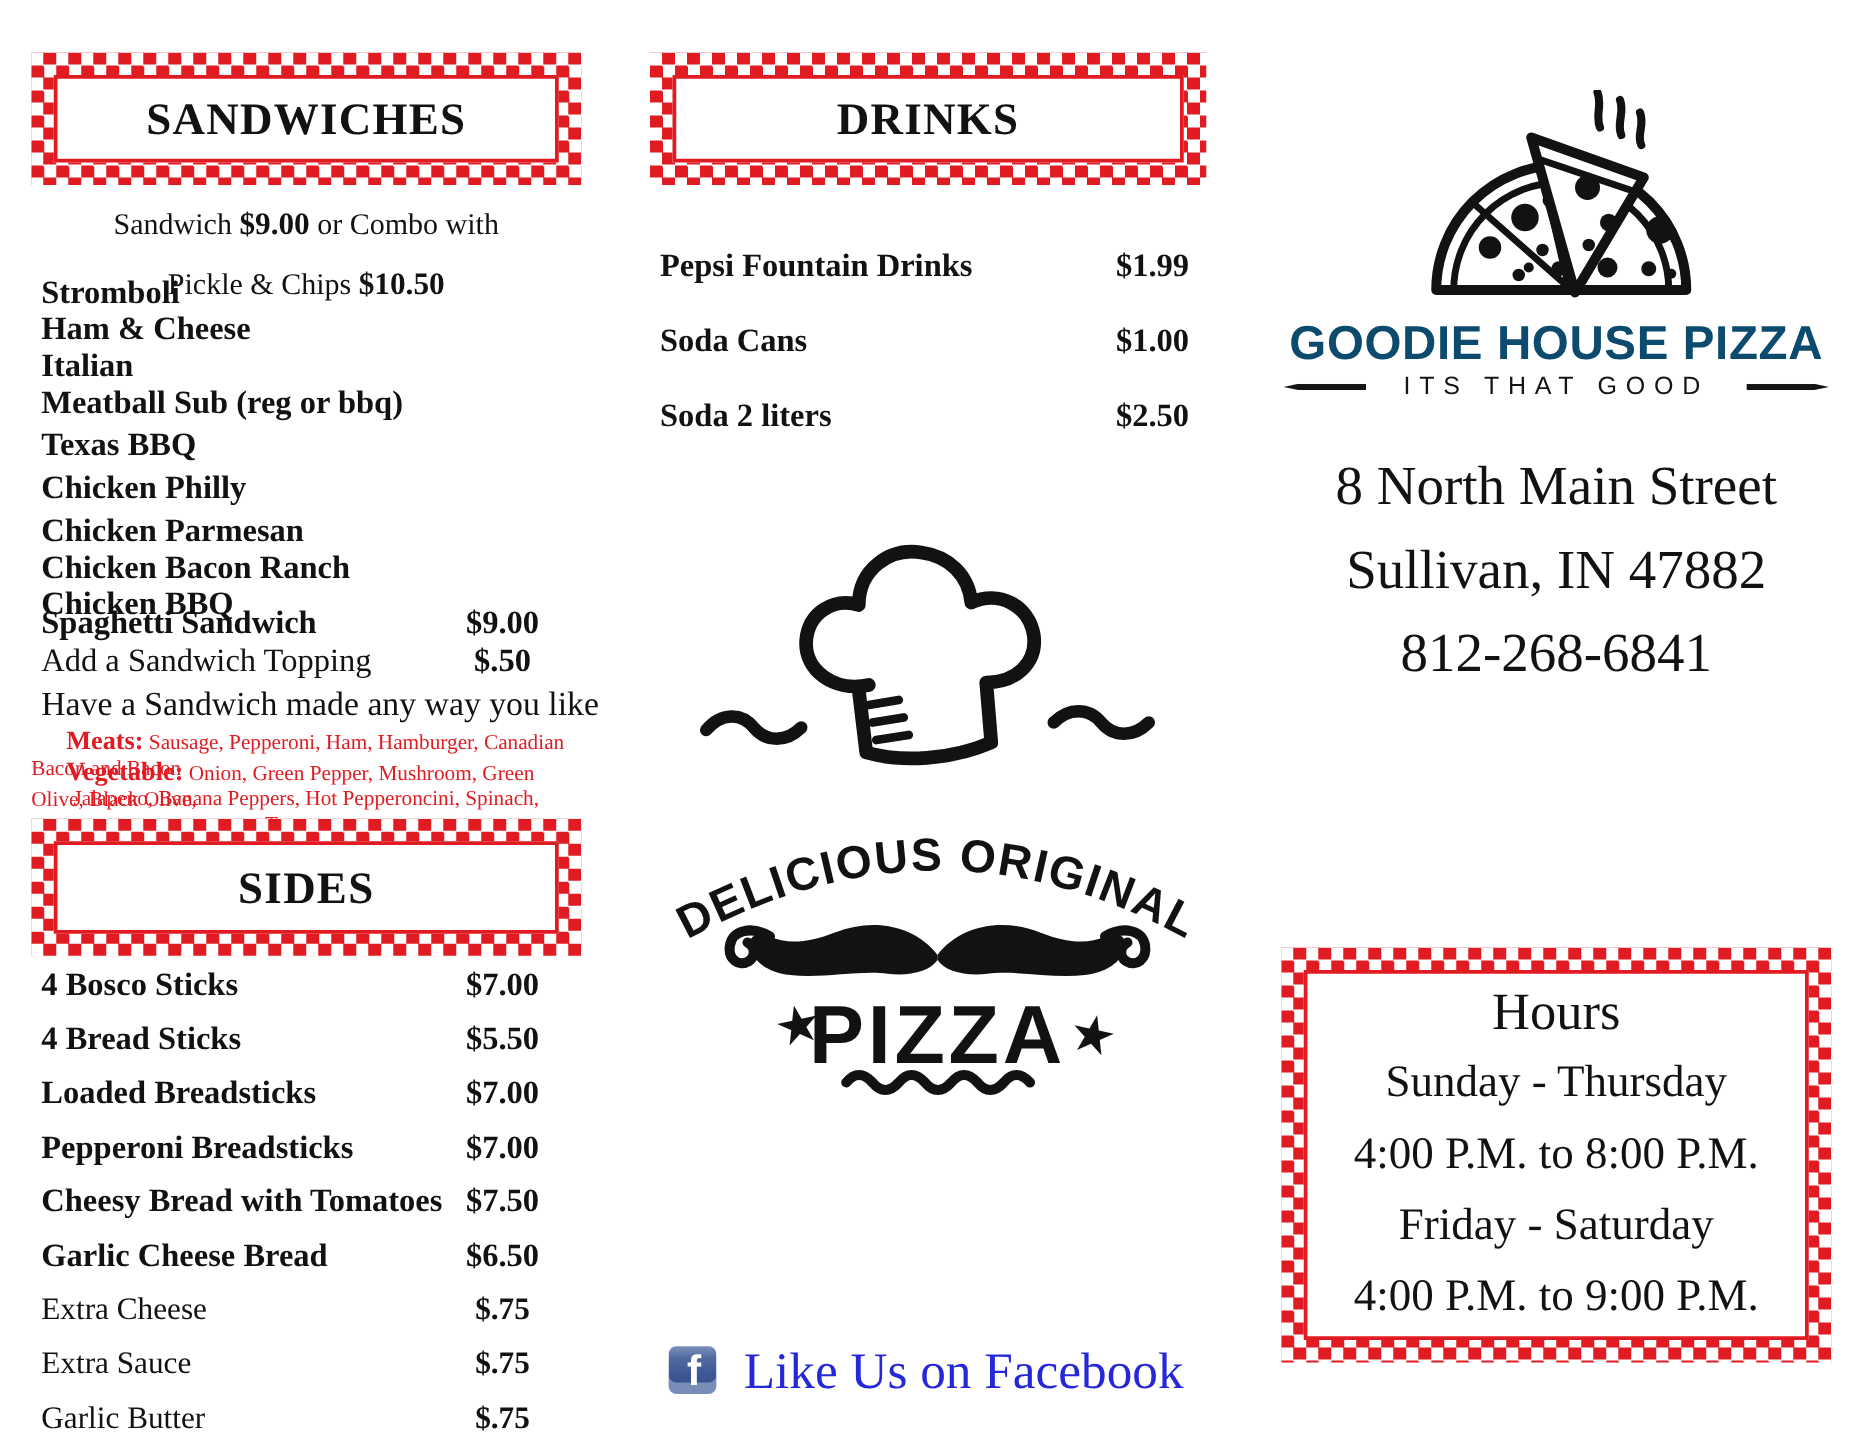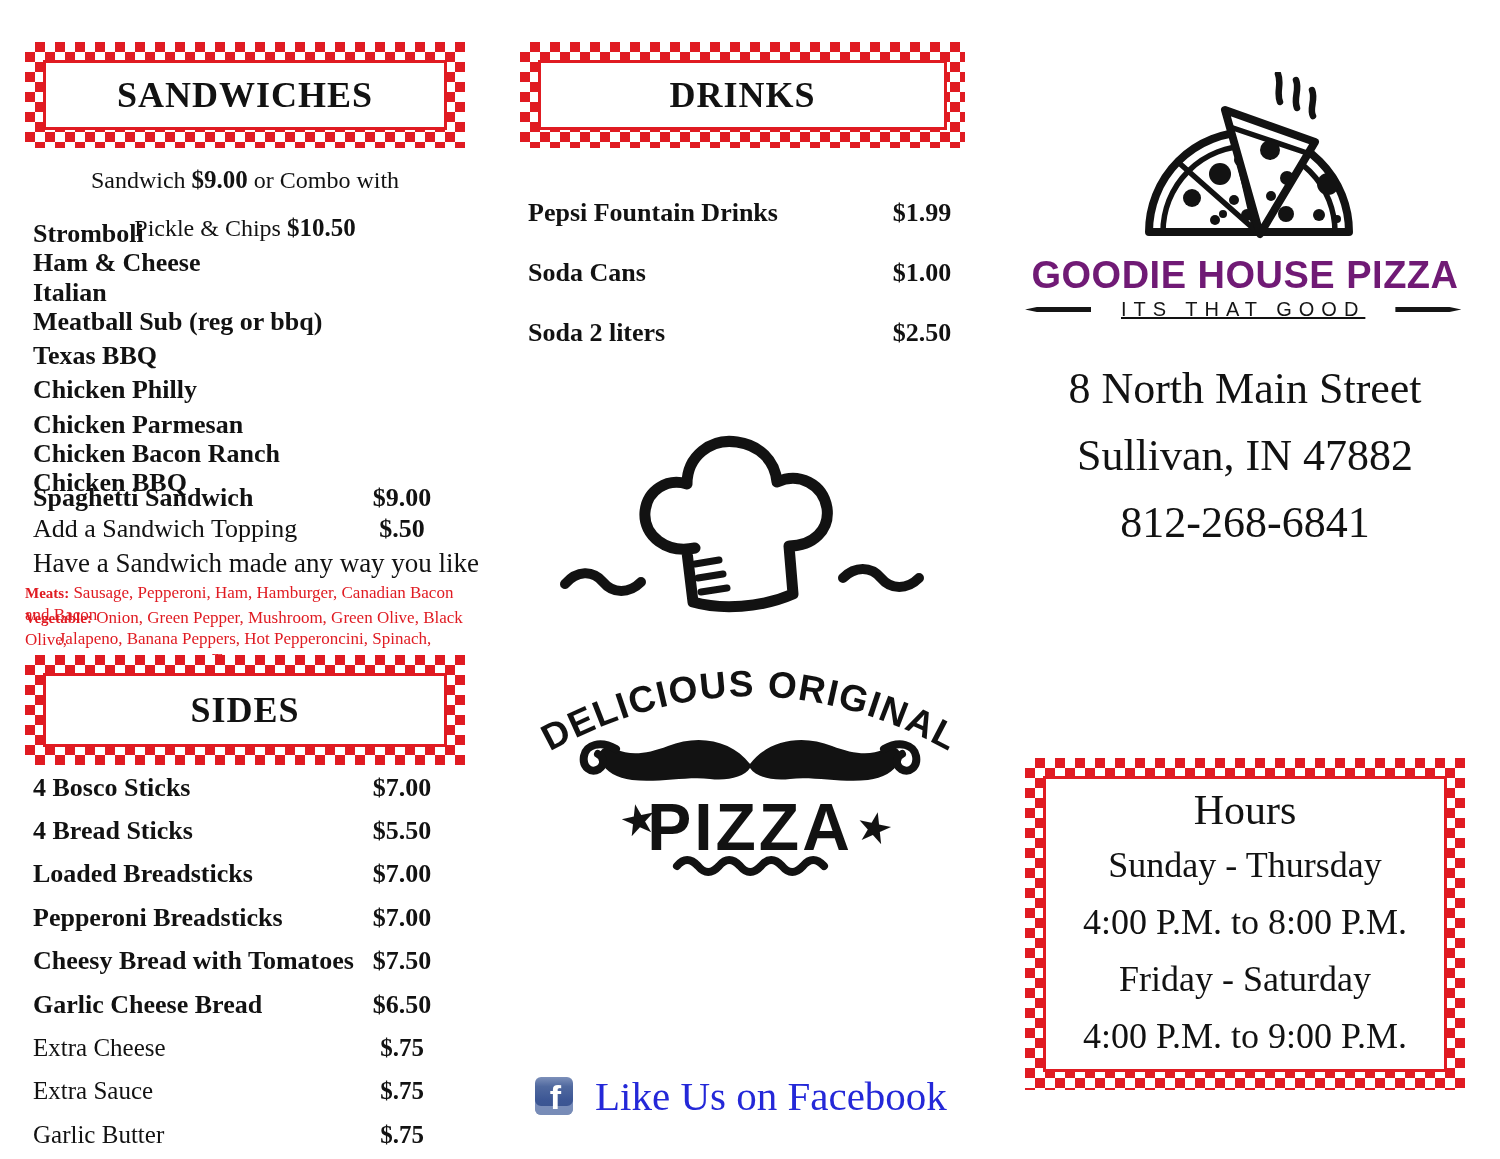--- a/index.html
+++ b/index.html
@@ -28,29 +28,29 @@
   .intro{width:440px;text-align:center;font-size:24px;line-height:48px;}
   .intro b{font-size:25px;}
   .plain-items{font-weight:bold;font-size:26px;line-height:29.3px;}
   .menu-row{display:flex;align-items:center;width:412px;}
   .menu-row .name{flex:1;}
   .menu-row .price{width:86px;text-align:center;font-weight:bold;}
   .bold{font-weight:bold;}
   .reg{font-weight:normal;}
   .note{font-size:27px;}
   .fineprint{font-size:17px;color:var(--red);line-height:21px;width:440px;}
-  .fineprint b{font-size:15px;}
+  .fineprint b{font-size:21px;margin-left:28px;}
   .sides-row{height:43.4px;font-size:26px;}
   .sides-row.reg{font-size:25px;}
   .sides-row.reg .price{font-weight:bold;}
   .drink-row{height:60px;font-size:26px;font-weight:bold;width:437px;}
   
   .brand-name{width:440px;text-align:center;font-family:"Liberation Sans",sans-serif;
-    font-weight:bold;font-size:38px;letter-spacing:.5px;color:#701a75;}
-  .tagline-wrap{width:440px;display:flex;align-items:center;justify-content:flex-start;gap:30px;text-decoration:underline;}
+    font-weight:bold;font-size:38px;letter-spacing:.5px;color:#0c4a6e;}
+  .tagline-wrap{width:440px;display:flex;align-items:center;justify-content:center;gap:30px;}
   .tagline{font-family:"Liberation Sans",sans-serif;font-size:20px;letter-spacing:7px;color:#151515;}
   .tag-dash{width:66px;height:5px;background:#151515;}
   .tag-dash.left{clip-path:polygon(0 50%,18% 0,100% 0,100% 100%,18% 100%);}
   .tag-dash.right{clip-path:polygon(0 0,82% 0,100% 50%,82% 100%,0 100%);}
   .address{width:440px;text-align:center;font-size:44px;line-height:67px;}
   .hours-title{font-size:42px;line-height:54px;}
   .hours-line{font-size:36px;line-height:57px;}
   
   .fb-row{display:flex;align-items:center;gap:22px;}
   .fb-icon{width:38px;height:38px;border-radius:6px;position:relative;overflow:hidden;

